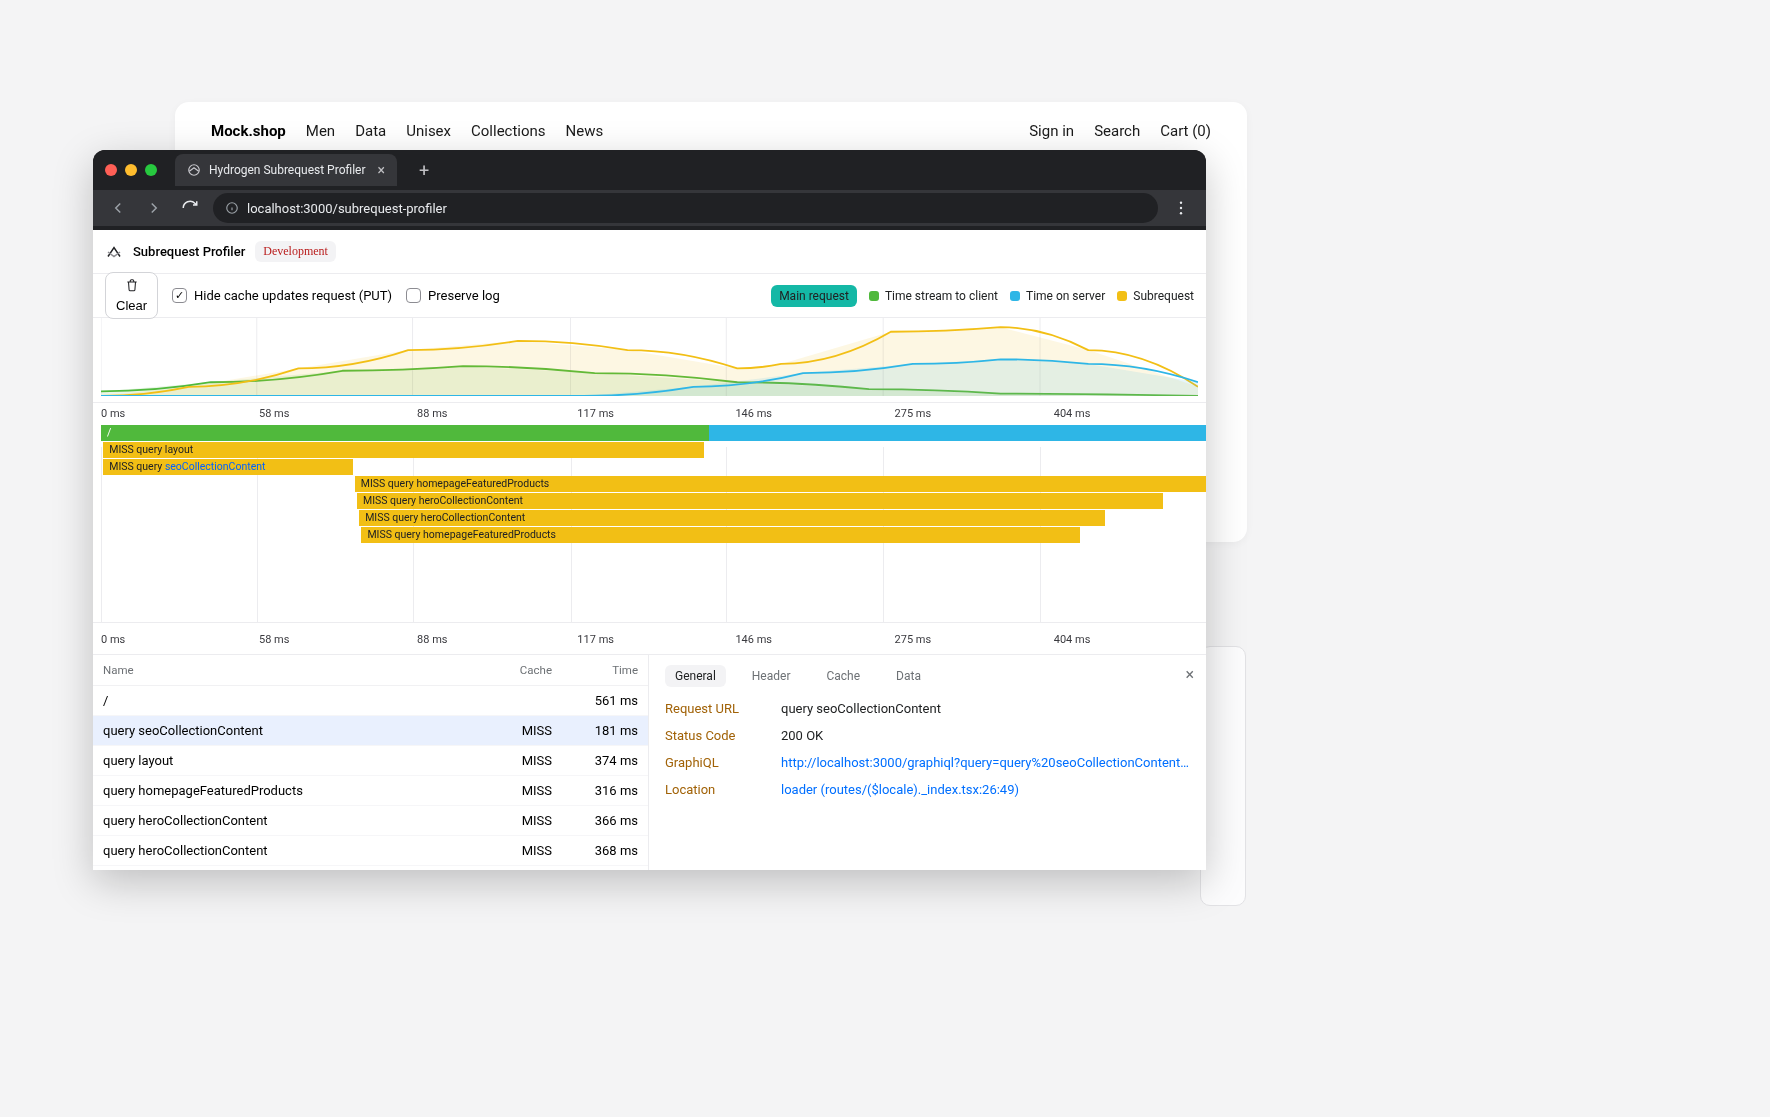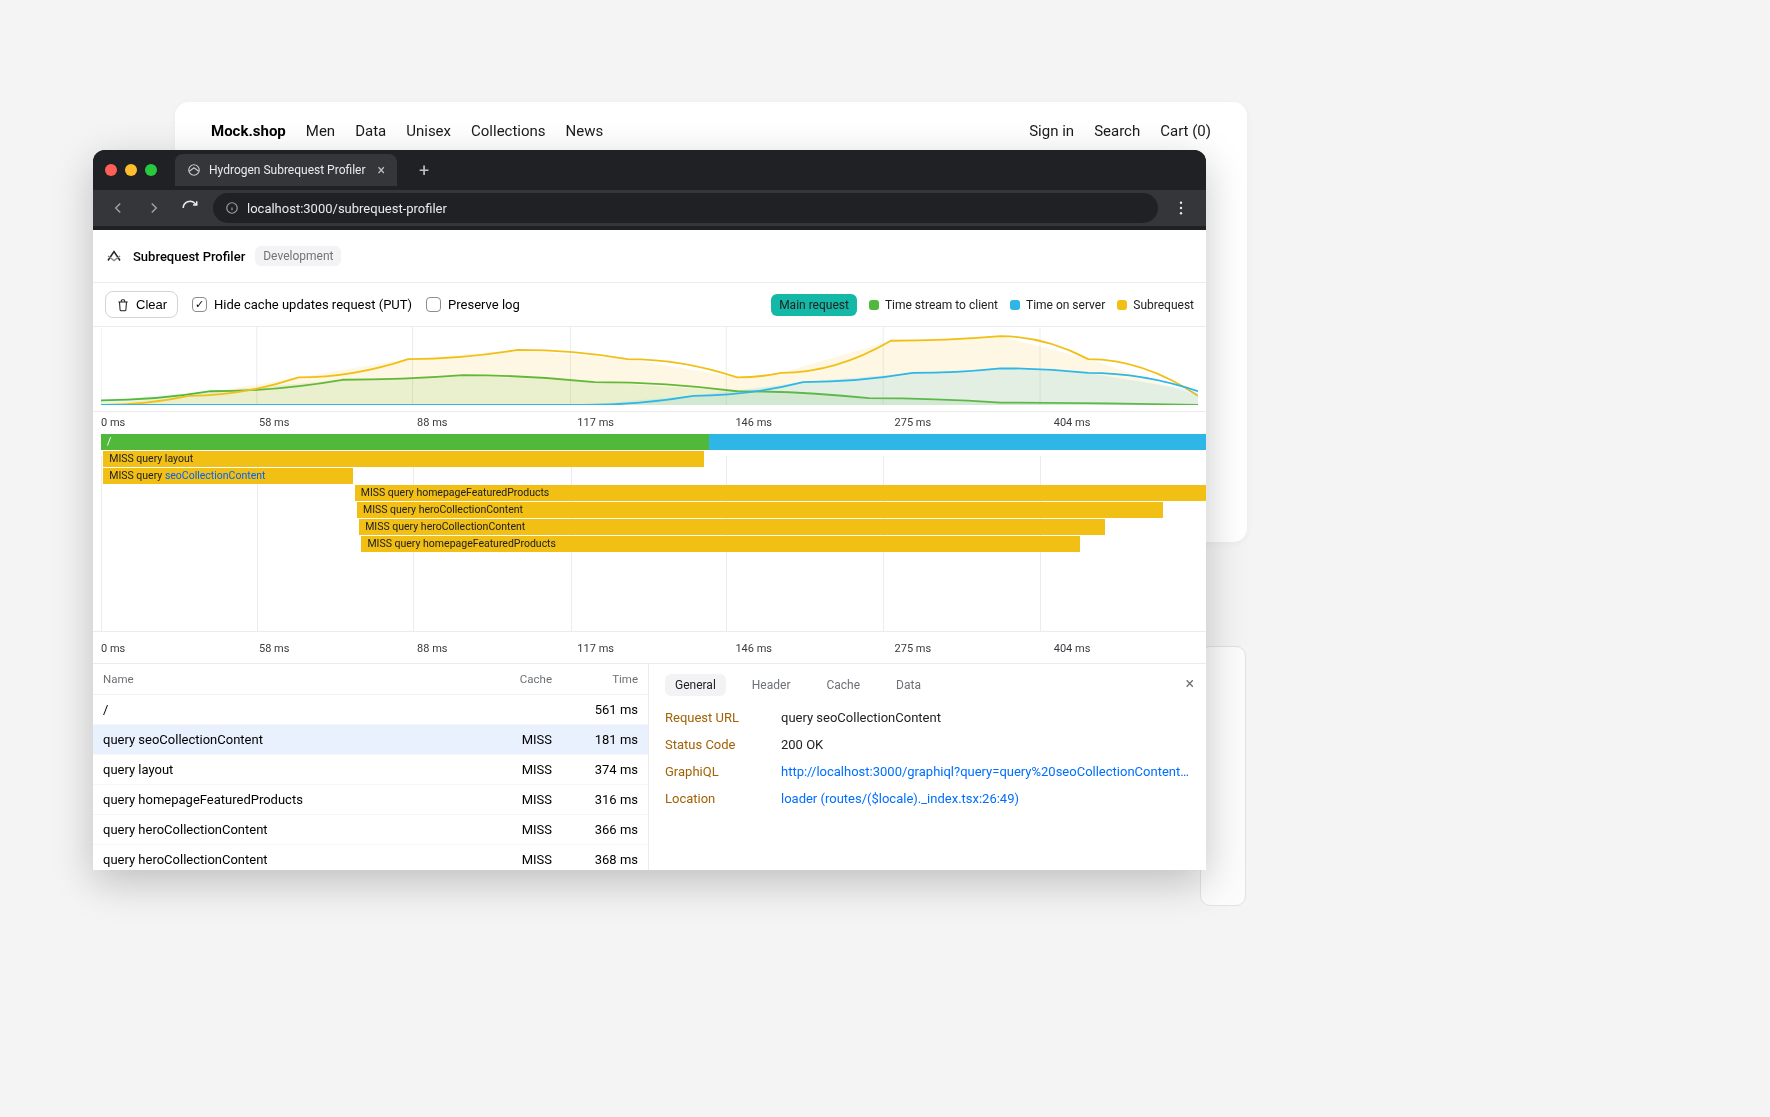--- a/index.html
+++ b/index.html
@@ -35,29 +35,29 @@
     .nav-btn { width: 26px; height: 26px; display: flex; align-items: center; justify-content: center; color: #9aa0a6; cursor: pointer; border-radius: 50%; }
     .nav-btn svg { width: 18px; height: 18px; }
     .addr { flex: 1; height: 30px; background: #202124; border-radius: 15px; display: flex; align-items: center; padding: 0 12px; color: #e8eaed; font-size: 13px; gap: 8px; }
     .addr .info-icon svg { width: 14px; height: 14px; color: #9aa0a6; display: block; }
     .kebab { width: 26px; height: 26px; display: flex; align-items: center; justify-content: center; color: #e8eaed; cursor: pointer; }
     .kebab svg { width: 18px; height: 18px; }
 
     .browser-content { position: absolute; top: 80px; left: 0; right: 0; bottom: 0; background: #fff; overflow: hidden; }
 
     
-    .profiler-top { height: 53px; border-bottom: 1px solid #ececef; display: flex; align-items: center; padding: 0 12px; gap: 10px; }
+    .profiler-top { height: 44px; border-bottom: 1px solid #ececef; display: flex; align-items: center; padding: 0 12px; gap: 10px; }
     .profiler-icon svg { width: 18px; height: 18px; display:block; }
     .profiler-title { font-size: 13px; font-weight: 500; }
-    .profiler-badge { font-size: 12px; background: #f3f3f5; color: #737373; padding: 3px 8px; border-radius: 6px; }
+    .profiler-badge { font-size: 12px; background: #f3f3f5; color: #b91c1c; padding: 3px 8px; border-radius: 6px; font-family: Liberation Serif, serif; }
 
     
     .controls-row { height: 44px; border-bottom: 1px solid #ececef; display: flex; align-items: center; justify-content: space-between; padding: 0 12px; }
     .controls-left { display: flex; align-items: center; gap: 14px; }
-    .clear-btn { display: flex; align-items: center; gap: 6px; font-size: 13px; padding: 5px 10px; border: 1px solid #d3d4d8; border-radius: 8px; background: #fff; cursor: pointer; }
+    .clear-btn { display: flex; align-items: center; gap: 6px; font-size: 13px; padding: 5px 10px; border: 1px solid #d3d4d8; border-radius: 8px; background: #fff; cursor: pointer; flex-direction: column; }
     .clear-btn svg { width: 14px; height: 14px; }
     .chk { display: flex; align-items: center; gap: 7px; font-size: 13px; cursor: pointer; }
     .chk-box { width: 15px; height: 15px; border: 1px solid #8c8c92; border-radius: 4px; display: flex; align-items: center; justify-content: center; }
     .chk-box.checked::after { content: "✓"; font-size: 11px; color: #000; line-height: 1; }
     .legend { display: flex; align-items: center; gap: 12px; font-size: 12px; }
     .legend-item { display: flex; align-items: center; gap: 6px; color: #202223; }
     .swatch { width: 10px; height: 10px; border-radius: 3px; }
     .swatch.green { background: #50b93c; }
     .swatch.blue { background: #2eb6e6; }
     .swatch.yellow { background: #f2bf15; }

